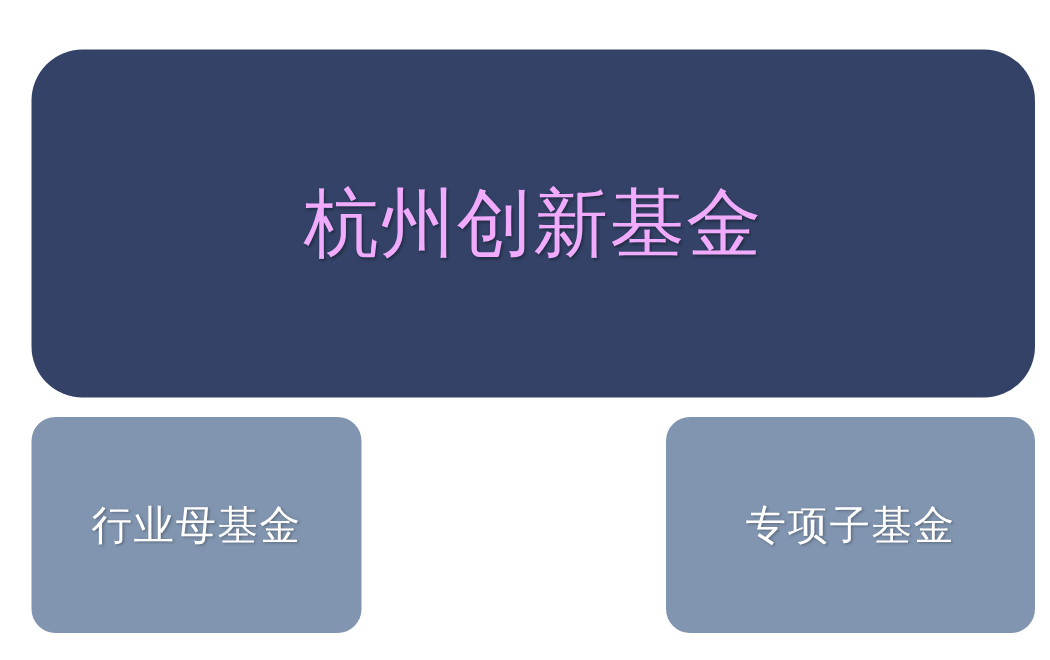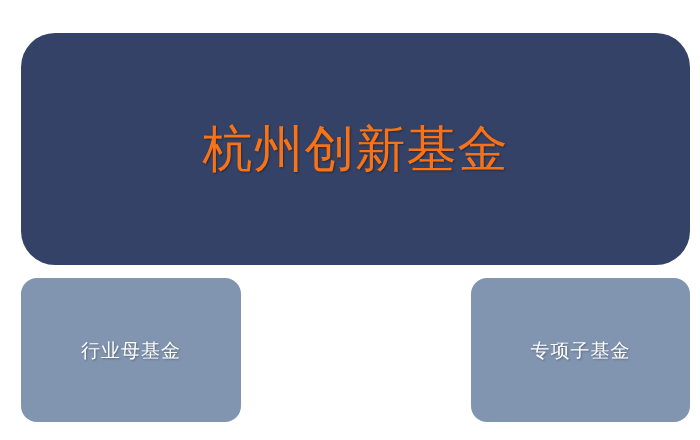--- a/index.html
+++ b/index.html
@@ -29,21 +29,21 @@
     width: 669px;
     height: 232px;
     background: #334266;
     border-radius: 34px;
     display: flex;
     align-items: center;
     justify-content: center;
     box-sizing: border-box;
   }
   .root-label {
-    color: #f97316;
+    color: #f0abfc;
     font-size: 50px;
     line-height: 1;
     letter-spacing: 1px;
     font-weight: 400;
     text-shadow: 1px 1px 2px rgba(0,0,0,0.35);
     white-space: nowrap;
     text-align: center;
   }
 
   
@@ -60,25 +60,25 @@
   .child-node {
     background: #8195b0;
     border-radius: 16px;
     display: flex;
     align-items: center;
     justify-content: center;
     box-sizing: border-box;
   }
   .child-node.c0 { width: 220px; }
   .child-node.c1 { width: 211px; }
-  .child-node.c2 { width: 219px; }
+  .child-node.c2 { width: 246px; }
 
   .child-label {
     color: #ffffff;
-    font-size: 19px;
+    font-size: 27px;
     line-height: 1;
     letter-spacing: 1px;
     font-weight: 400;
     text-shadow: 1px 1px 2px rgba(0,0,0,0.30);
     white-space: nowrap;
     text-align: center;
   }
 </style>
 </head>
 <body>

